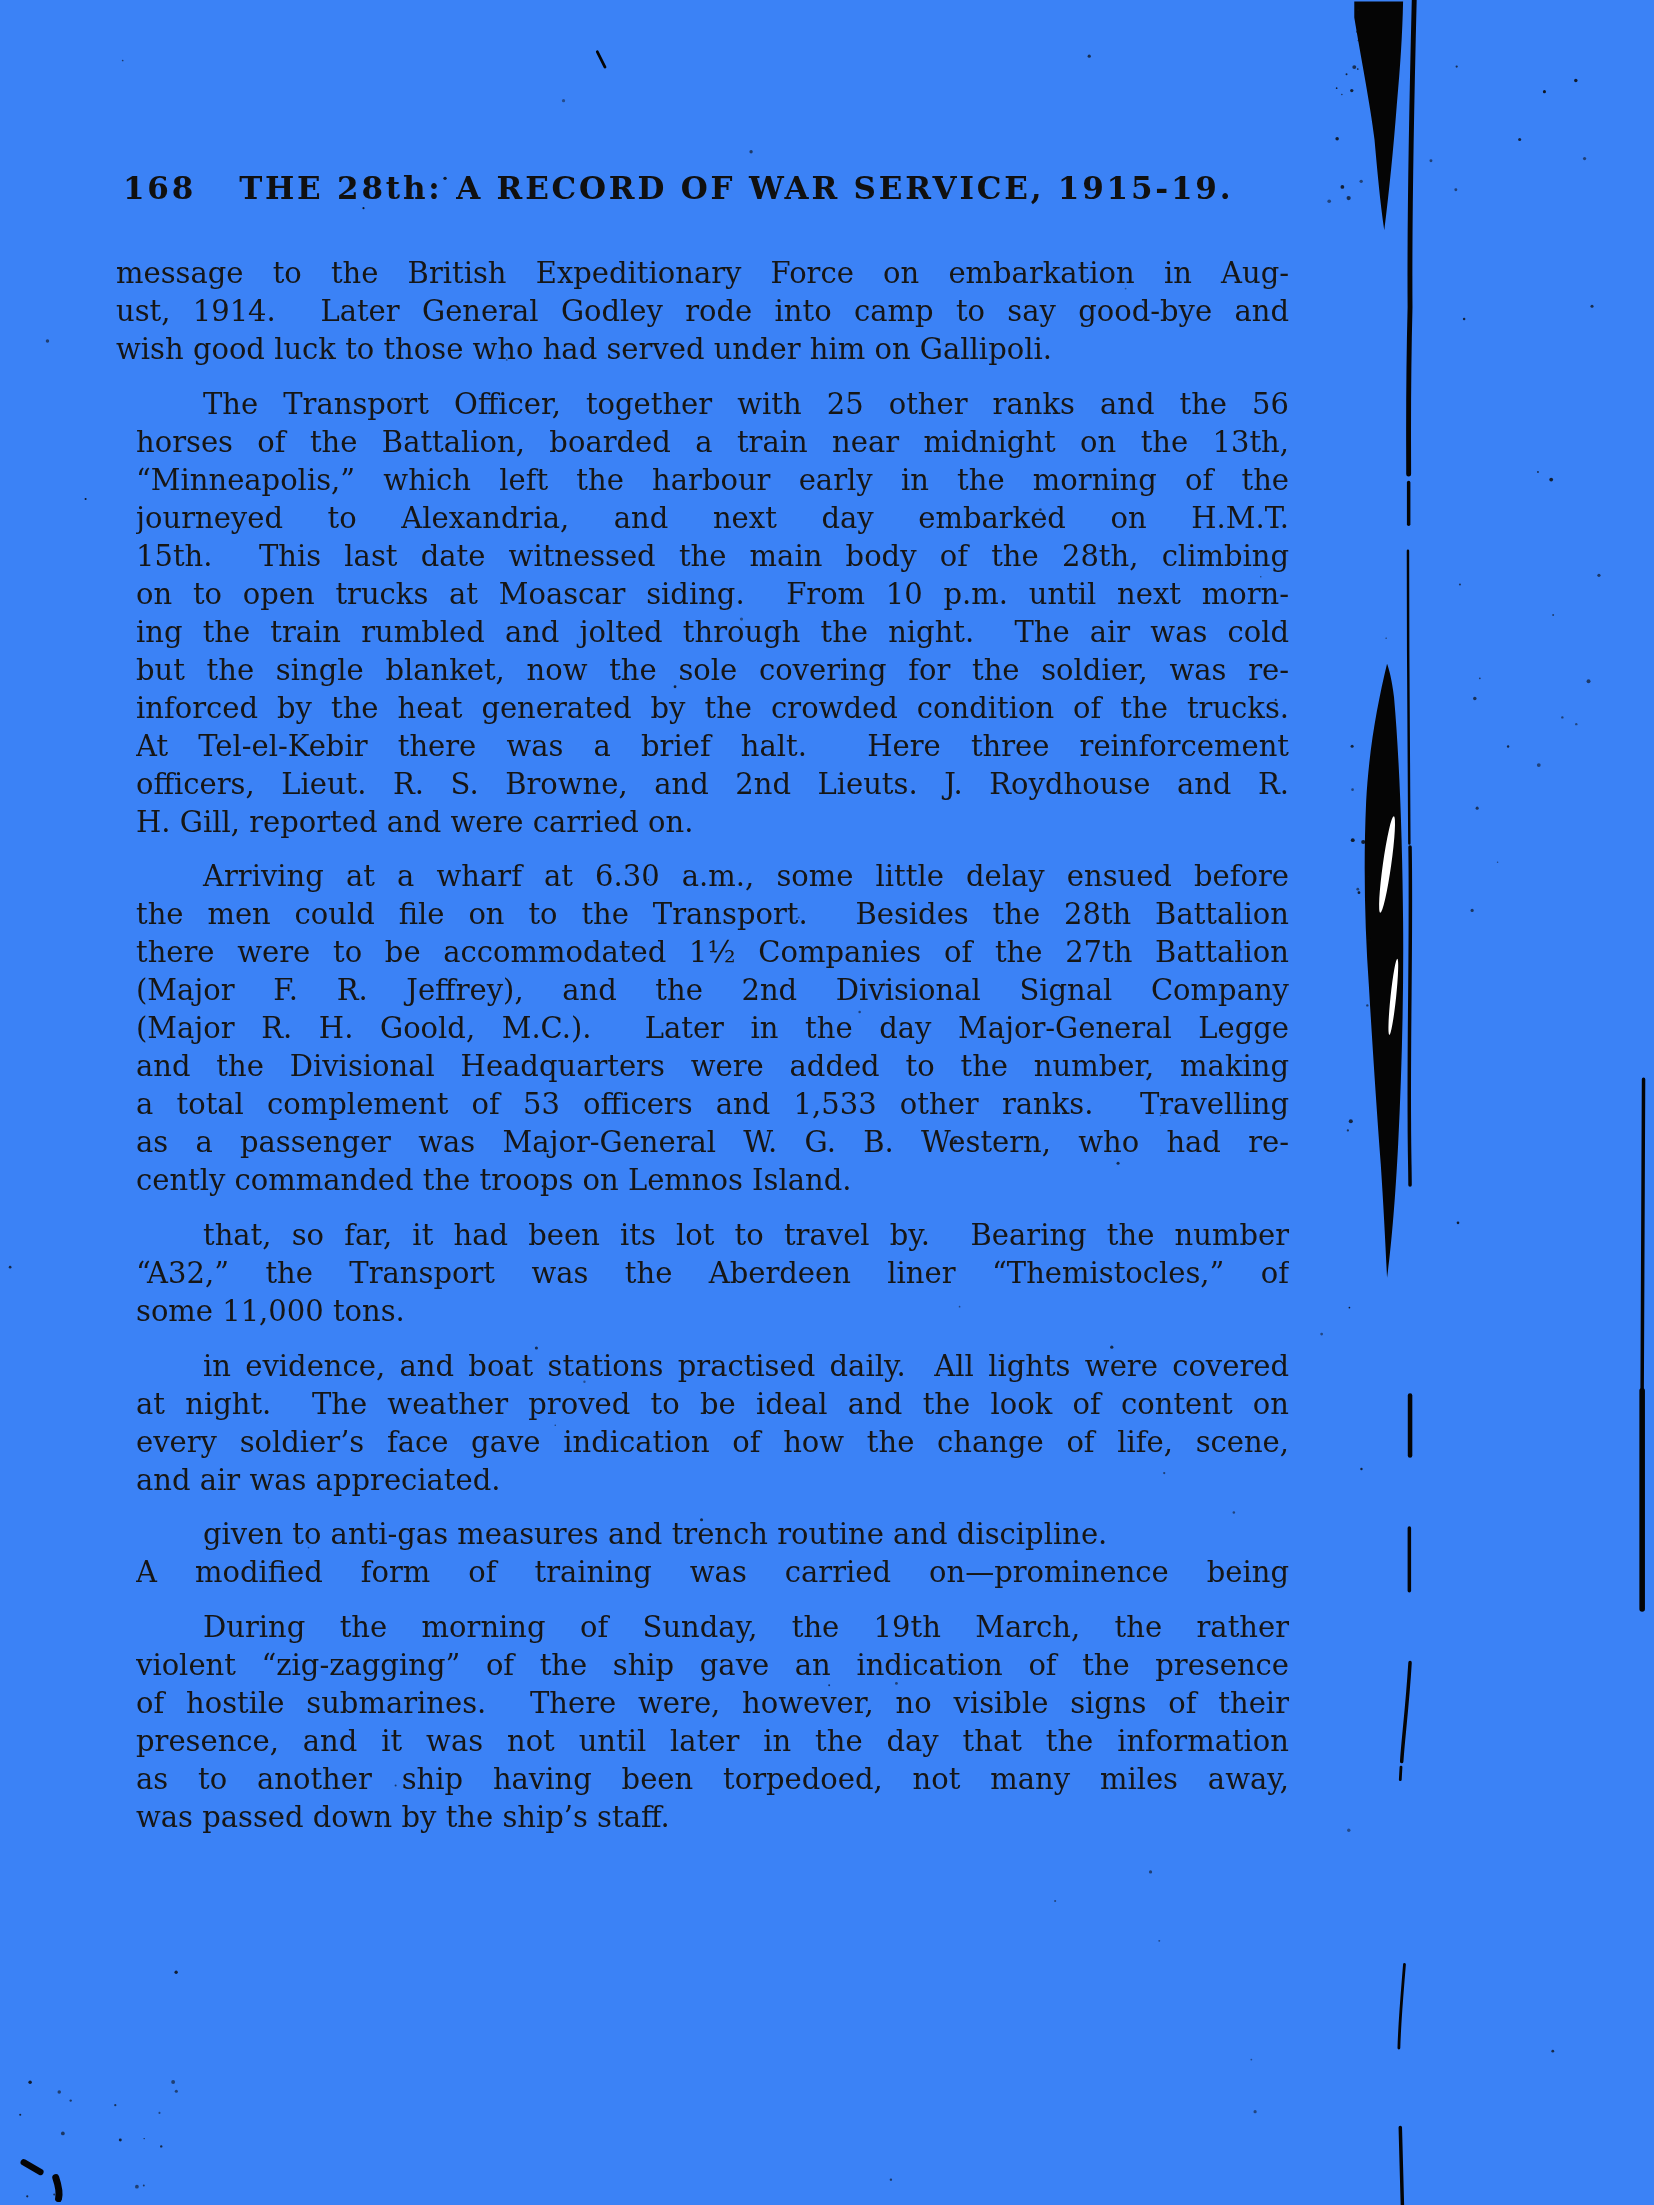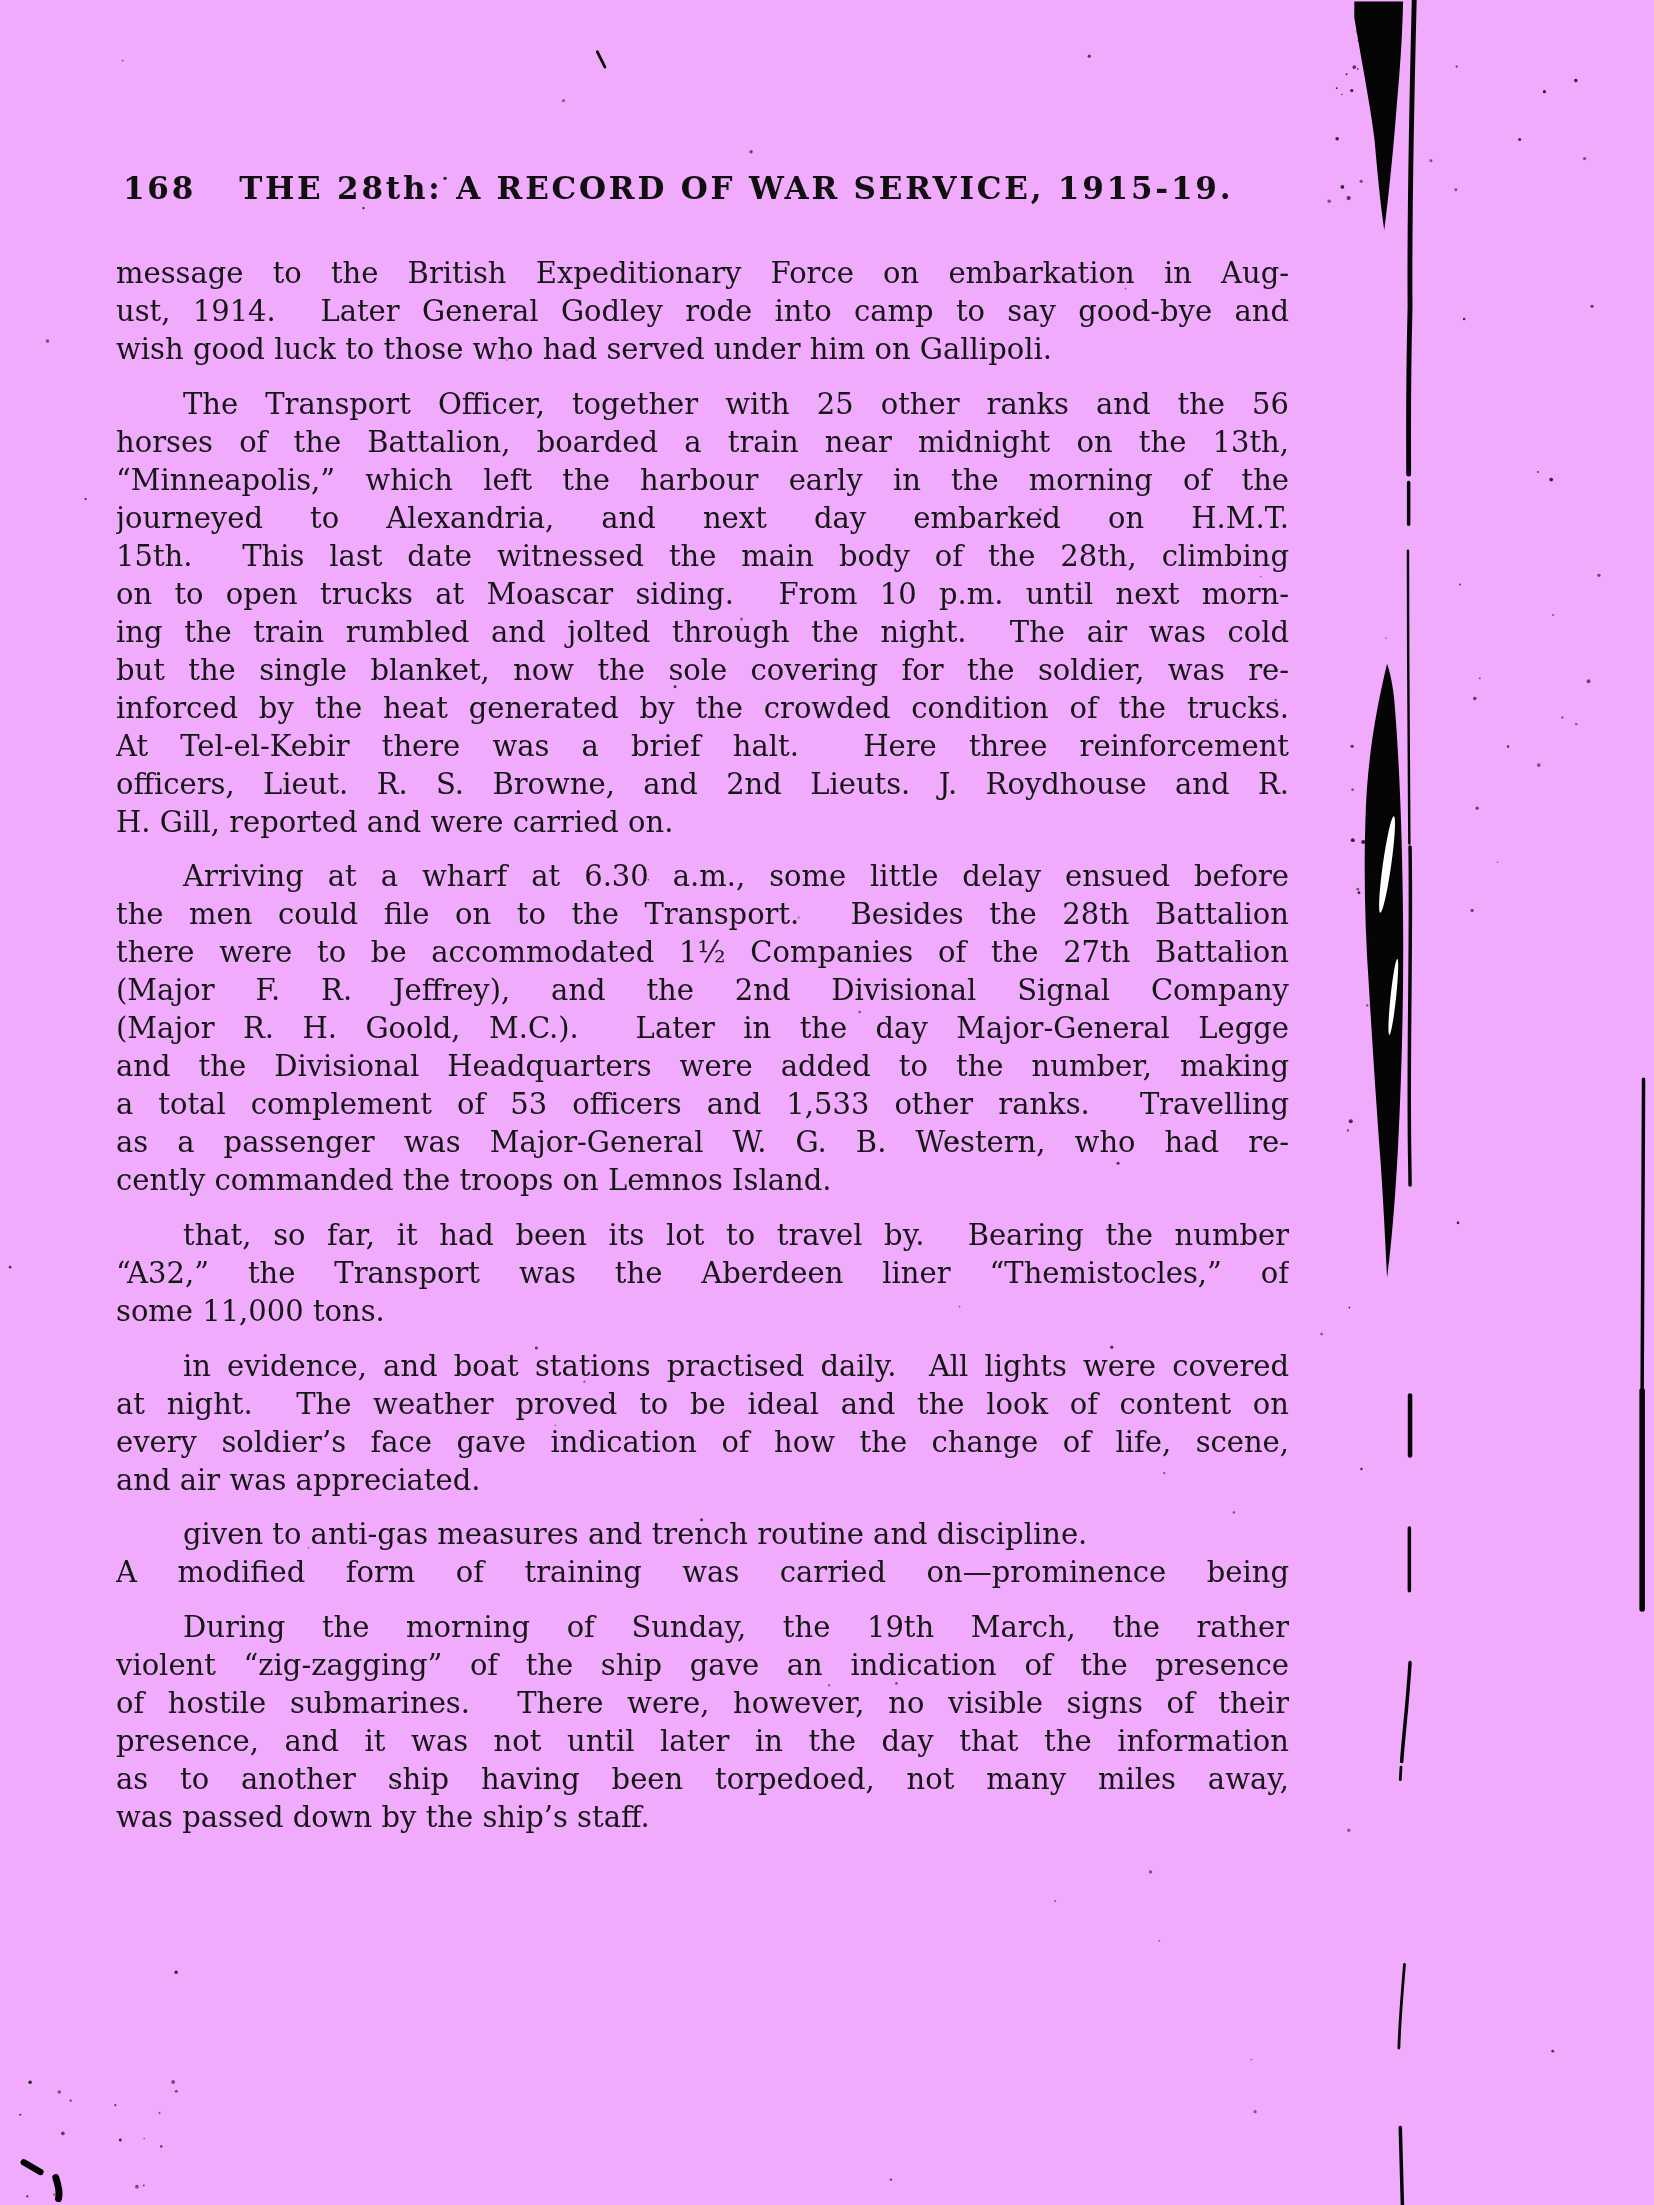--- a/index.html
+++ b/index.html
@@ -1,20 +1,20 @@
 <!DOCTYPE html>
 <html style="font-size:11px"><head>
 <meta charset="utf-8">
 <style>
   html,body{margin:0;padding:0;background:#e8e8e8;}
   .page{
     position:relative;
     width:1654px;
     height:2205px;
-    background:#f0abfc;
+    background:#3b82f6;
     font-family:"DejaVu Serif", serif;
     color:#141414;
     overflow:hidden;
   }
   .page-header{
     position:absolute;
     left:123px;
     top:170px;
     white-space:nowrap;
     font-size:31px;
@@ -26,21 +26,21 @@
   .page-title{display:inline-block;margin-left:43px;}
   .text-column{
     position:absolute;
     left:116px;
     top:254px;
     width:1173px;
     font-size:29px;
     color:#161616;
   }
   .para{margin:0;}
-  .para + .para{margin-top:16.7px;}
+  .para + .para{margin-top:16.7px;margin-left:20px;}
   .line{
     line-height:38px;
     height:38px;
     overflow:hidden;
     text-align:justify;
     text-align-last:justify;
     white-space:pre-wrap;
   }
   .line.unjust{text-align-last:left;}
   .para.indent .line:first-child{padding-left:67px;}

